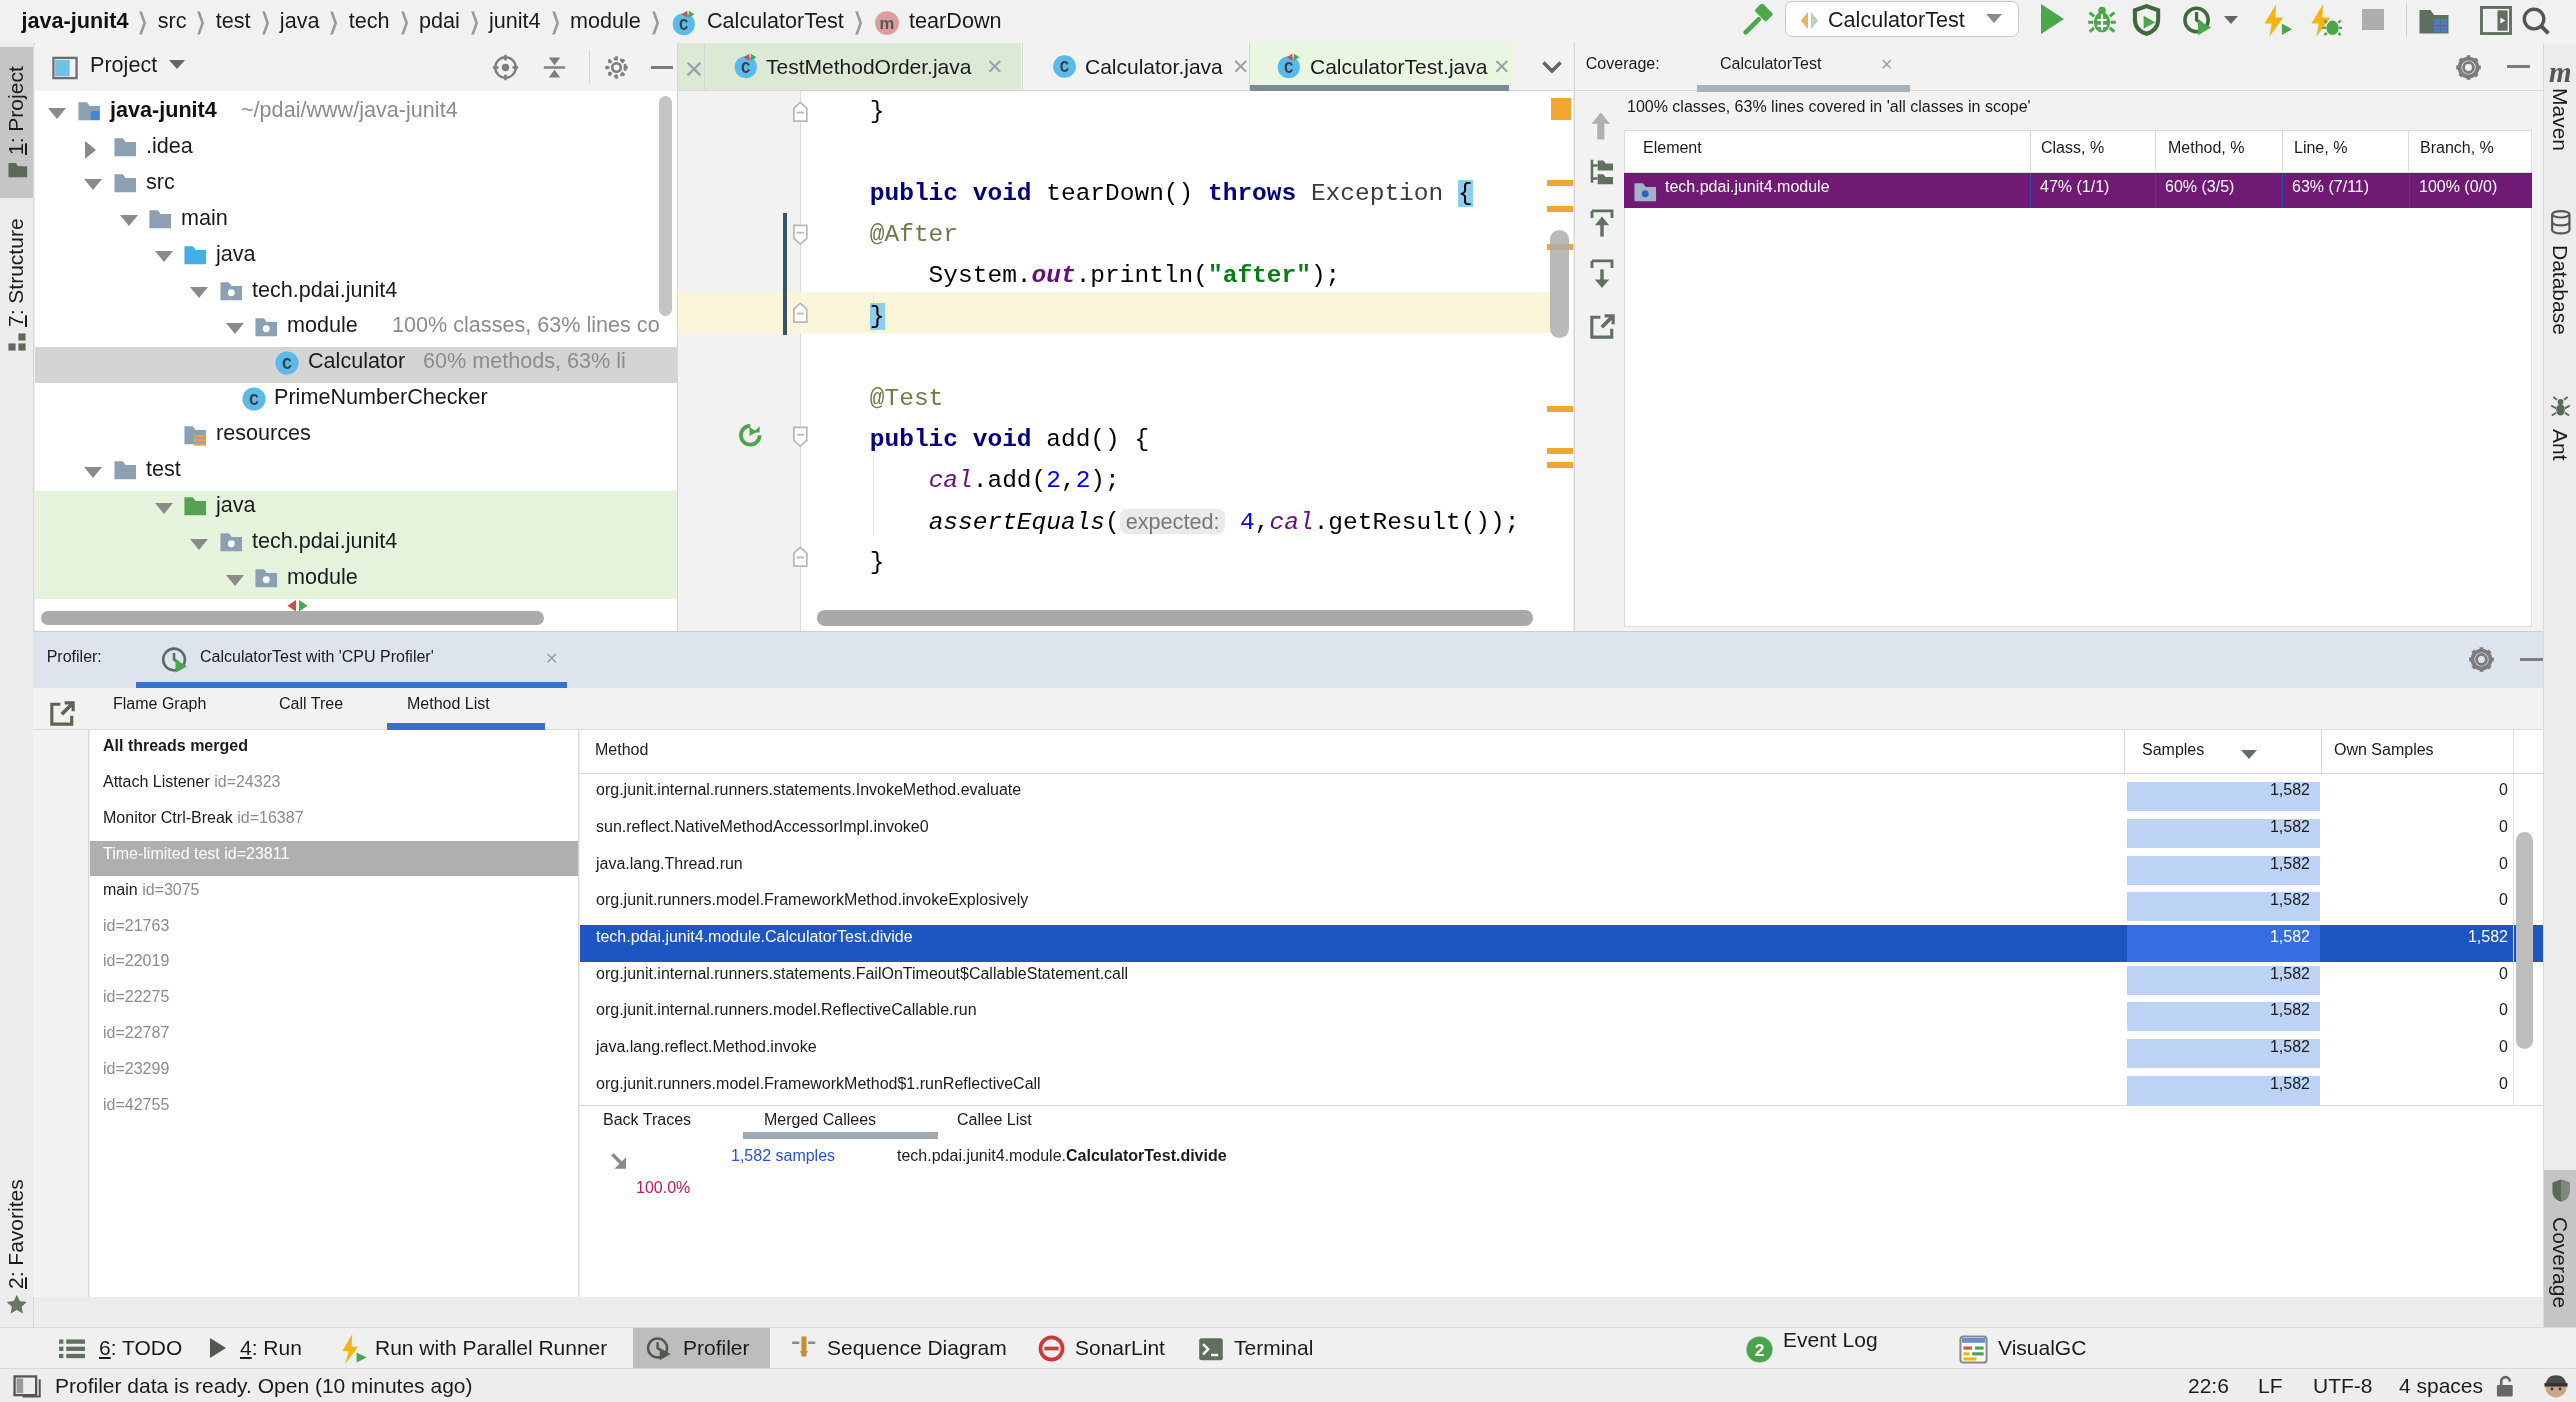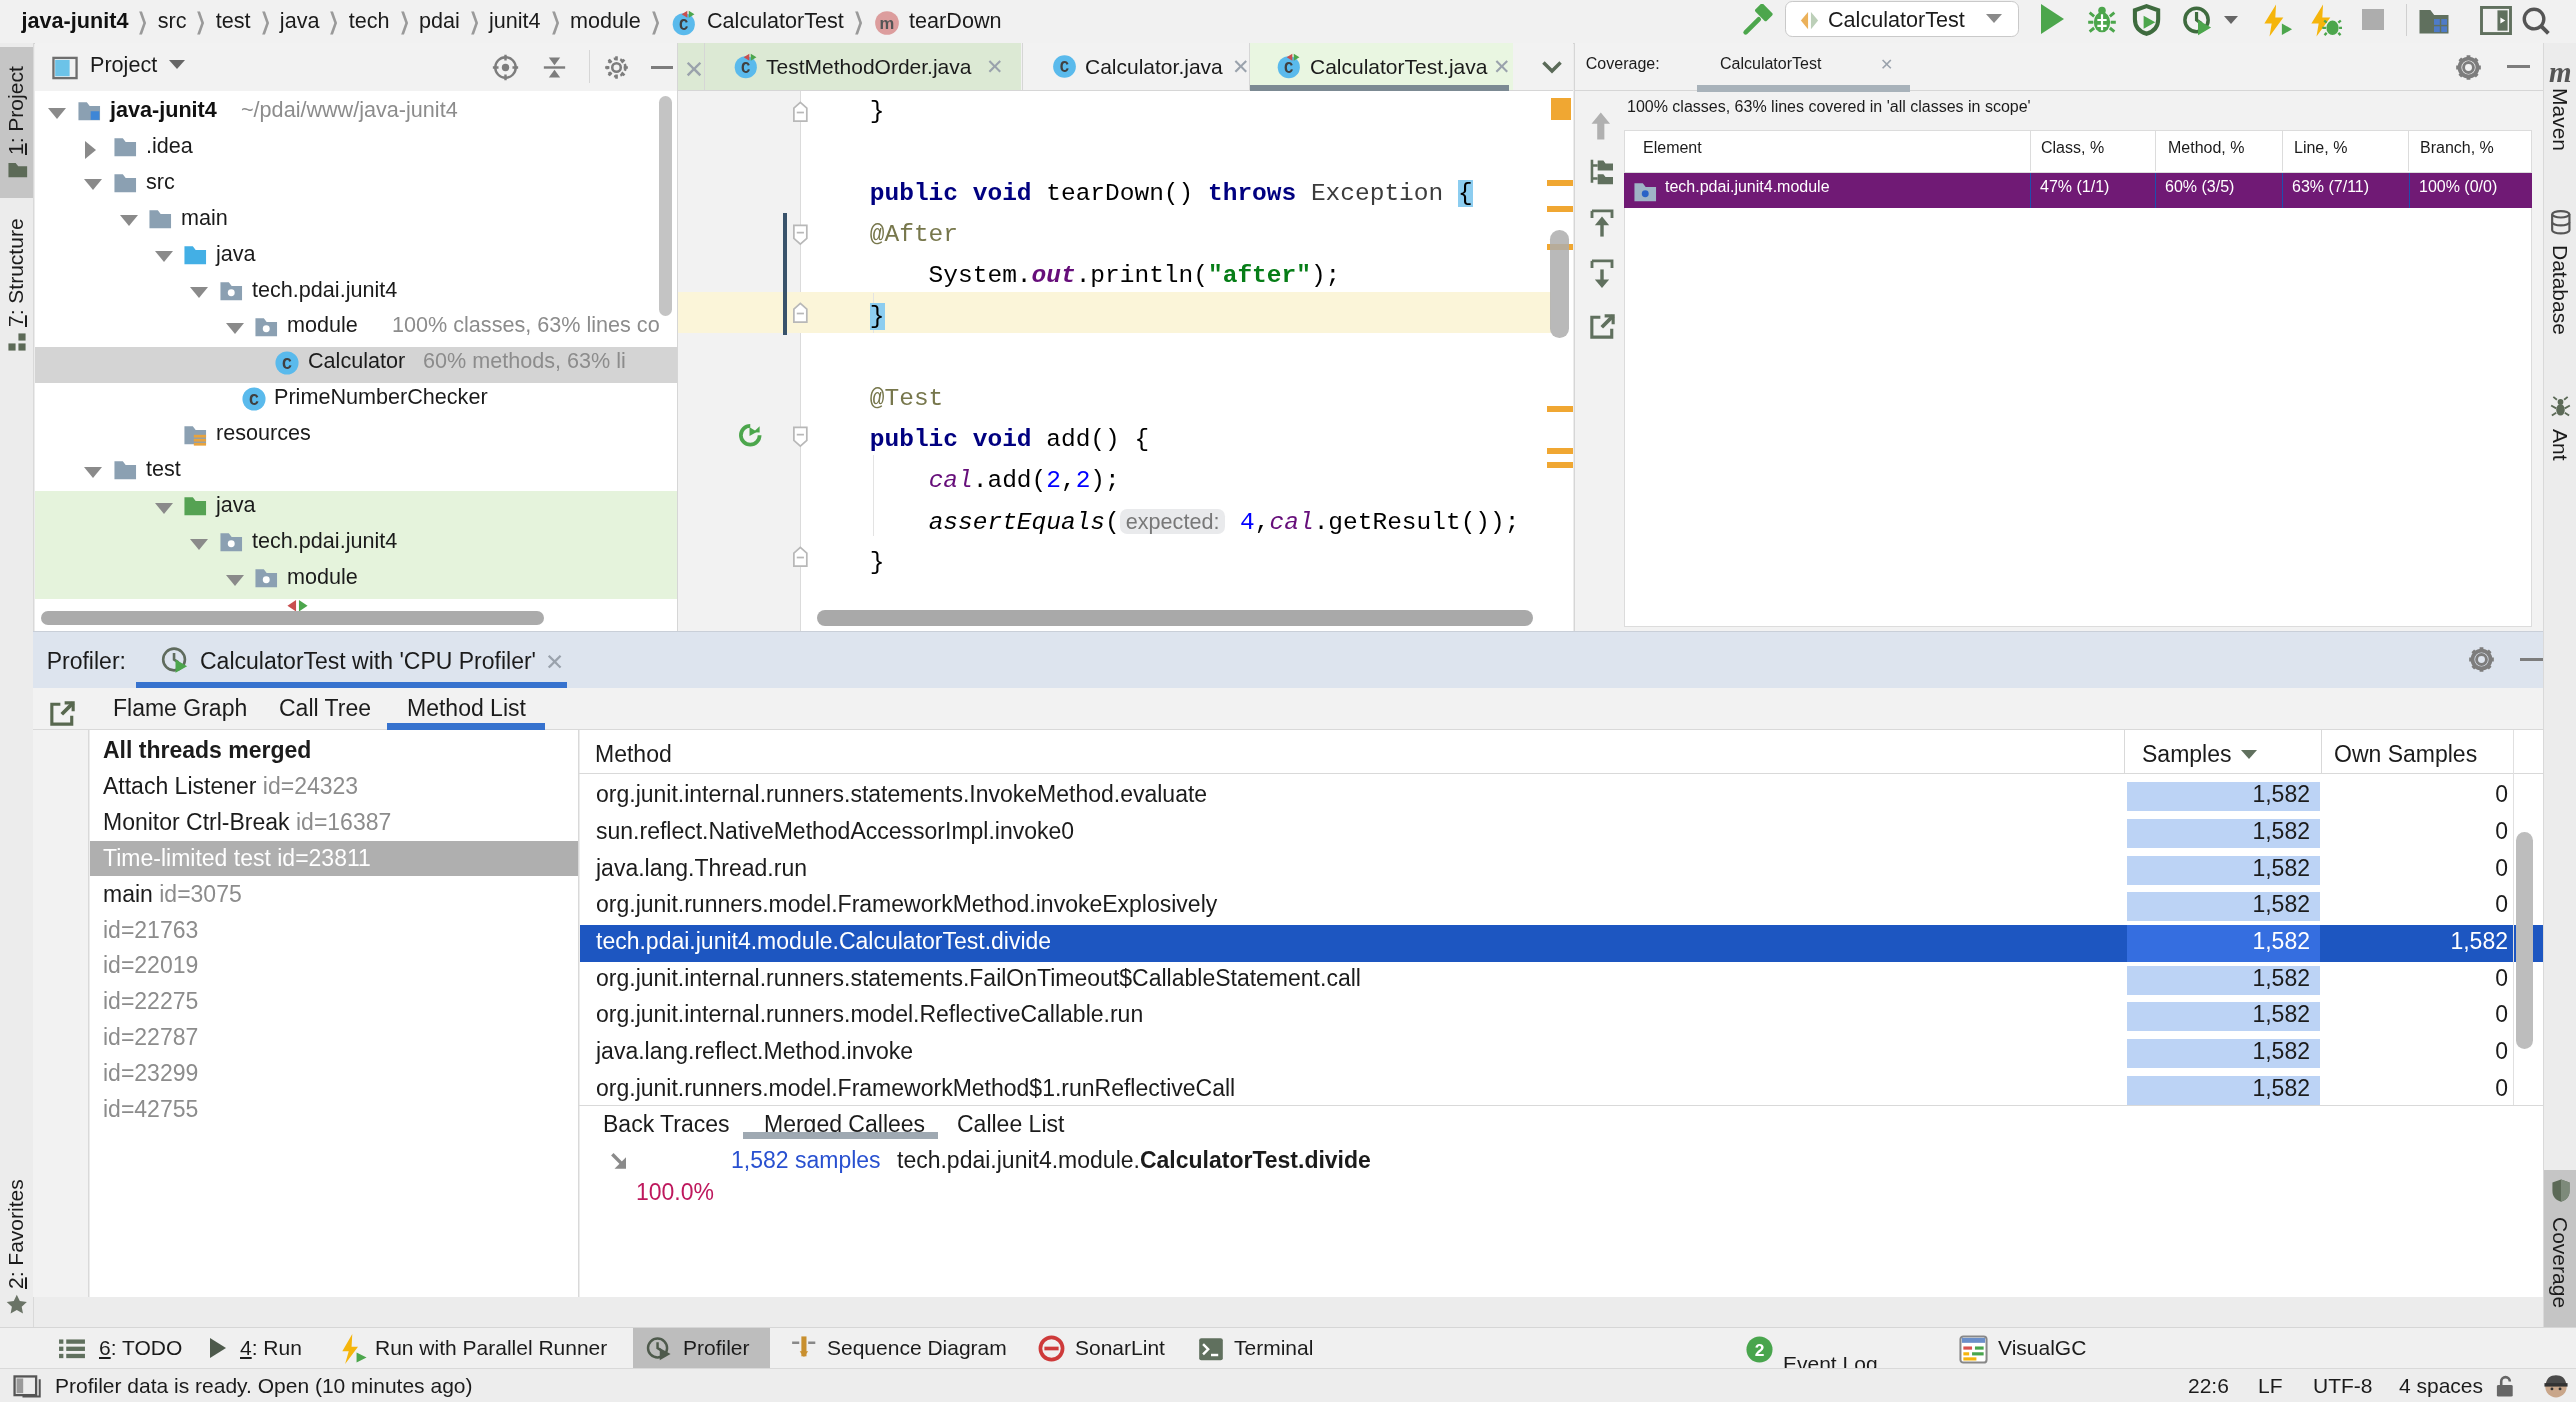--- a/index.html
+++ b/index.html
@@ -482,21 +482,21 @@
     <span class="a" style="left:416px;top:5px;">47% (1/1)</span>
     <div class="a" style="left:531px;top:0;width:1.4px;height:35px;background:#1d4fae;"></div>
     <span class="a" style="left:541px;top:5px;">60% (3/5)</span>
     <div class="a" style="left:658px;top:0;width:1.4px;height:35px;background:#1d4fae;"></div>
     <span class="a" style="left:668px;top:5px;">63% (7/11)</span>
     <div class="a" style="left:785px;top:0;width:1.4px;height:35px;background:#1d4fae;"></div>
     <span class="a" style="left:795px;top:5px;">100% (0/0)</span>
   </div>
 </div>
 
-<div id="profiler" class="a" style="left:33px;top:631px;width:2510px;height:666px;overflow:hidden;font-size:23px;">
+<div id="profiler" class="a" style="left:33px;top:631px;width:2510px;height:666px;overflow:hidden;font-size:16px;">
 
   <div class="a" style="left:0;top:0;width:2510px;height:57px;background:#DDE4EE;border-top:1.4px solid #C9CFD8;box-sizing:border-box;"></div>
   <span class="a" style="left:13.7px;top:17.3px;">Profiler:</span>
   <svg class="a" style="left:128px;top:14.4px;" width="29" height="29" viewBox="0 0 20 20">
       <circle cx="9" cy="10" r="7.5" fill="none" stroke="#5f6b5d" stroke-width="1.8"></circle>
       <path d="M9 5.5V10l3 2" fill="none" stroke="#5f6b5d" stroke-width="1.8"></path>
       <path d="M10 10l8 4.6-8 4.6z" fill="#4CA64C"></path>
     </svg>
   <span class="a" style="left:167px;top:17.3px;">CalculatorTest with 'CPU Profiler'</span>
   <span class="a" style="left:512px;top:18px;color:#9aa2ac;">✕</span>
@@ -661,21 +661,21 @@
   <svg class="a" style="left:1198px;top:8.6px;" width="26" height="24.5" viewBox="0 0 18 17">
       <rect x="0.8" y="0.8" width="16.4" height="15.4" rx="1.5" fill="#60705E"></rect>
       <path d="M3.5 5l3.5 3.5L3.5 12" stroke="#fff" stroke-width="1.7" fill="none"></path>
       <path d="M9 12.5h5" stroke="#fff" stroke-width="1.7"></path>
     </svg>
   <span class="a" style="left:1234px;top:8px;">Terminal</span>
   <svg class="a" style="left:1745px;top:6.5px;font-size:29px" width="29" height="29" viewBox="0 0 20 20">
       <circle cx="10" cy="10" r="9" fill="#49A54D"></circle>
       <text x="10" y="14.4" font-size="12" font-weight="bold" text-anchor="middle" fill="#fff" font-family="Liberation Sans,sans-serif">2</text>
     </svg>
-  <span class="a" style="left:1783px;top:24px;">Event Log</span>
+  <span class="a" style="left:1783px;top:0;">Event Log</span>
   <svg class="a" style="left:1959px;top:6.5px;" width="29" height="29" viewBox="0 0 20 20">
       <rect x="1" y="1" width="18" height="18" rx="2" fill="#fff" stroke="#888" stroke-width="1.4"></rect>
       <rect x="2" y="2" width="16" height="3.4" fill="#6b8fc9"></rect>
       <g stroke-width="2.2">
         <path d="M3 9h6" stroke="#D9534F"></path>
         <path d="M11 9h6" stroke="#49A54D"></path>
         <path d="M3 13h4" stroke="#F5B50C"></path>
         <path d="M9 13h8" stroke="#49A54D"></path>
         <path d="M3 16.5h9" stroke="#F5B50C"></path>
       </g>

